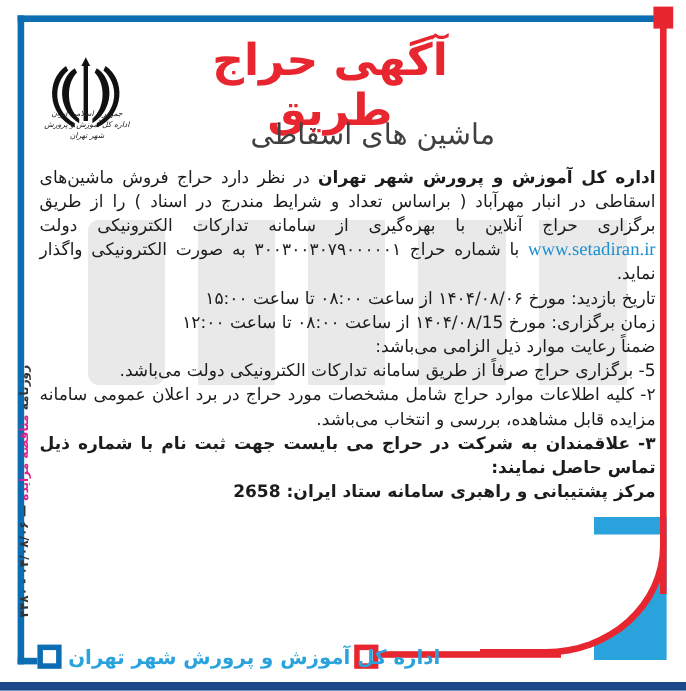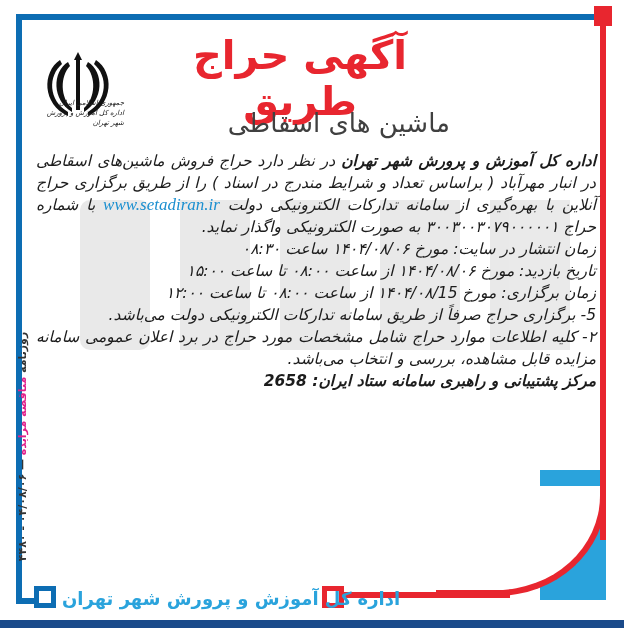--- a/index.html
+++ b/index.html
@@ -13,25 +13,25 @@
                   border-right:6px solid #e8262f; border-bottom:6px solid #e8262f;
                   border-bottom-right-radius:110px 100px; background:#ffffff; box-sizing:border-box; }
   .bottom-blue-fill { position:absolute; left:540px; top:470px; width:66px; height:130px; background:#2aa3dc; }
   .red-line-bottom { position:absolute; left:340px; top:592px; width:170px; height:6px; background:#e8262f; }
   .red-square { position:absolute; left:322px; top:586px; width:22px; height:22px; border:5px solid #e8262f; box-sizing:border-box; background:#fff; }
   .blue-square { position:absolute; left:34px; top:586px; width:22px; height:22px; border:5px solid #0d6db3; box-sizing:border-box; background:#fff; }
   .blue-line-bottom { position:absolute; left:16px; top:598px; width:22px; height:6px; background:#0d6db3; }
   .bottom-bar { position:absolute; left:0; top:620px; width:624px; height:8px; background:#1a4a8a; }
   .footer-org { position:absolute; left:62px; top:588px; font-size:18px; font-weight:bold; color:#2aa3dc; direction:rtl; white-space:nowrap; }
   .logo { position:absolute; left:38px; top:30px; width:80px; height:110px; }
-  .logo-text { position:absolute; left:34px; top:98px; width:90px; font-size:7px; line-height:10px; direction:rtl; text-align:right; color:#222; font-style:italic; }
+  .logo-text { position:absolute; left:34px; top:98px; width:90px; font-size:7px; line-height:10px; direction:rtl; text-align:center; color:#222; font-style:italic; }
   .title { position:absolute; left:150px; top:32px; width:300px; text-align:center; font-size:40px; font-weight:bold; color:#e8262f; direction:rtl; }
   .subtitle { position:absolute; left:150px; top:108px; width:300px; text-align:right; font-size:26px; font-weight:normal; color:#404040; direction:rtl; }
   .body { position:absolute; left:36px; top:150px; width:560px; direction:rtl; text-align:justify; font-size:15.5px; line-height:22px; color:#1c1c1c; }
-  .body p { margin:0;font-style:italic; }
+  .body p { margin:0; }
   .bold { font-weight:bold; }
   .link { color:#1b8fd0; font-family:"Liberation Serif", serif; font-size:17px; }
   .side-text { position:absolute; left:2px; top:300px; width:34px; height:320px; }
   .side-inner { position:absolute; left:-130px; top:140px; width:300px; transform:rotate(-90deg); font-size:11px; font-weight:bold; color:#333; direction:rtl; text-align:center; white-space:nowrap; }
   .side-inner .pink { color:#e0208a; }
   .watermark { position:absolute; left:0; top:170px; width:624px; height:200px; pointer-events:none; }
 </style>
 </head>
 <body>
 
@@ -71,25 +71,26 @@
   <div>اداره کل آموزش و پرورش شهر تهران</div>
 </div>
 
 <div class="title">آگهی حراج طریق</div>
 <div class="subtitle">ماشین های اسقاطی</div>
 
 <div class="body">
   <p>
     <span class="bold">اداره کل آموزش و پرورش شهر تهران</span><span> در نظر دارد حراج فروش ماشین‌های اسقاطی در انبار مهرآباد ( براساس تعداد و شرایط مندرج در اسناد ) را از طریق برگزاری حراج آنلاین با بهره‌گیری از سامانه تدارکات الکترونیکی دولت </span><span class="link">www.setadiran.ir</span><span> با شماره حراج ۳۰۰۳۰۰۳۰۷۹۰۰۰۰۰۱ به صورت الکترونیکی واگذار نماید.</span>
   </p>
-  <p>زمان انتشار در سایت: مورخ ۱۴۰۴/۰۸/۰۶ ساعت ۰۸:۳۰</p>
   <p>تاریخ بازدید: مورخ ۱۴۰۴/۰۸/۰۶ از ساعت ۰۸:۰۰ تا ساعت ۱۵:۰۰</p>
   <p>زمان برگزاری: مورخ ۱۴۰۴/۰۸/15 از ساعت ۰۸:۰۰ تا ساعت ۱۲:۰۰</p>
+  <p>ضمناً رعایت موارد ذیل الزامی می‌باشد:</p>
   <p>5- برگزاری حراج صرفاً از طریق سامانه تدارکات الکترونیکی دولت می‌باشد.</p>
   <p>۲- کلیه اطلاعات موارد حراج شامل مشخصات مورد حراج در برد اعلان عمومی سامانه مزایده قابل مشاهده، بررسی و انتخاب می‌باشد.</p>
+  <p class="bold">۳- علاقمندان به شرکت در حراج می بایست جهت ثبت نام با شماره ذیل تماس حاصل نمایند:</p>
   <p class="bold">مرکز پشتیبانی و راهبری سامانه ستاد ایران: 2658</p>
 </div>
 
 <div class="footer-org">اداره کل آموزش و پرورش شهر تهران</div>
 
 <div class="side-text">
   <div class="side-inner">
     <span>روزنامه</span>
     <span class="pink">مناقصه مزایده</span>
     —

